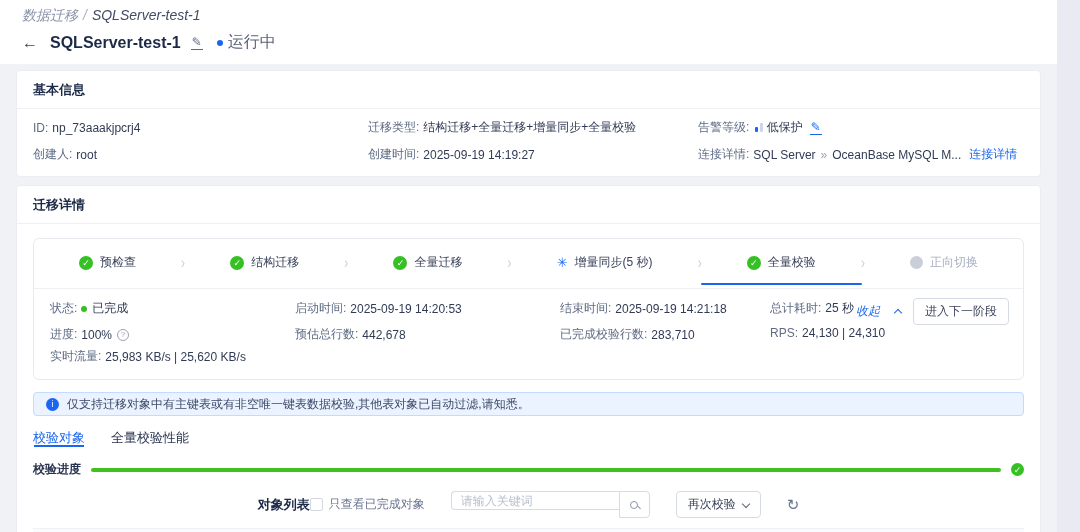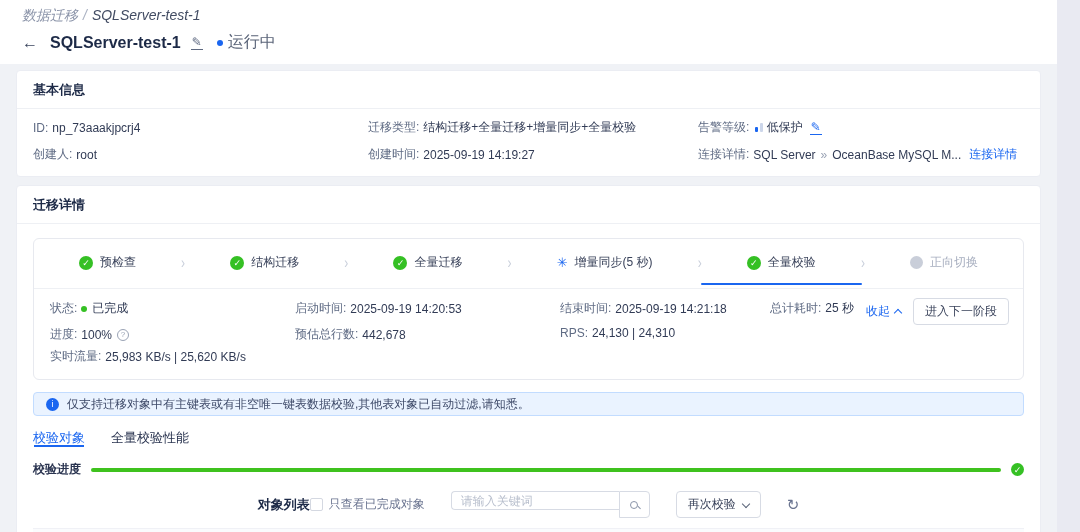--- a/index.html
+++ b/index.html
@@ -54,21 +54,21 @@
   .st-arrow { color:#c9cfdb; font-size:12px; transform:scaleY(1.3); }
 
   
   .panel { border-top:1px solid #eef0f4; padding:11px 16px 14px; position:relative; }
   .p-row { display:grid; grid-template-columns:245px 265px 210px 1fr; align-items:start; }
   .p-row + .p-row { margin-top:9px; }
   .q-ic { display:inline-flex; align-items:center; justify-content:center; width:12px; height:12px;
           border:1px solid #9aa3b5; border-radius:50%; color:#9aa3b5; font-size:8px; margin-left:5px; }
   .stack .field + .field { margin-top:5px; }
   .panel-actions { position:absolute; right:14px; top:9px; display:flex; align-items:center; gap:12px; }
-  .collapse { font-size:12px; color:#1a66f0; cursor:pointer; display:flex; align-items:center; gap:5px; }
+  .collapse { font-size:12px; color:#1a66f0; cursor:pointer; display:flex; align-items:center; gap:15px;font-style:italic; }
   .chev { width:6px; height:6px; border-right:1.5px solid #1a66f0; border-bottom:1.5px solid #1a66f0; display:inline-block; }
   .chev.up { transform:rotate(-135deg); margin-top:3px; }
   .chev.down { transform:rotate(45deg); margin-top:-2px; border-color:#5a6478; }
 
   
   .banner { margin:12px 16px 0; background:#eaf3ff; border:1px solid #c2dcff; border-radius:4px;
             display:flex; align-items:center; gap:8px; padding:3px 12px; font-size:12px; color:#3d4968; height:24px; }
   .info-ic { width:13px; height:13px; border-radius:50%; background:#1a66f0; color:#fff; font-size:9px;
              font-style:normal; display:inline-flex; align-items:center; justify-content:center; flex:0 0 auto; }
   .tabs { display:flex; gap:26px; margin:13px 16px 0; font-size:13px; }
@@ -222,20 +222,24 @@
               <span class="q-ic">?</span>
             </div>
             <div class="field">
               <span class="lb">实时流量:</span>
               <span>25,983 KB/s | 25,620 KB/s</span>
             </div>
           </div>
           <div class="field">
             <span class="lb">预估总行数:</span>
             <span>442,678</span>
+          </div>
+          <div class="field">
+            <span class="lb">已完成校验行数:</span>
+            <span>283,710</span>
           </div>
           <div class="field">
             <span class="lb">RPS:</span>
             <span>24,130 | 24,310</span>
           </div>
         </div>
         <div class="panel-actions">
           <span class="collapse">
             <span>收起</span>
             <span class="chev up"></span>

